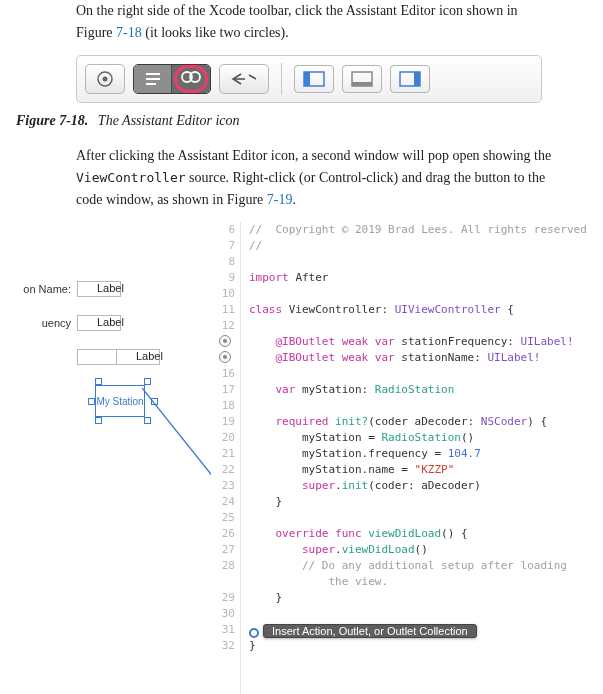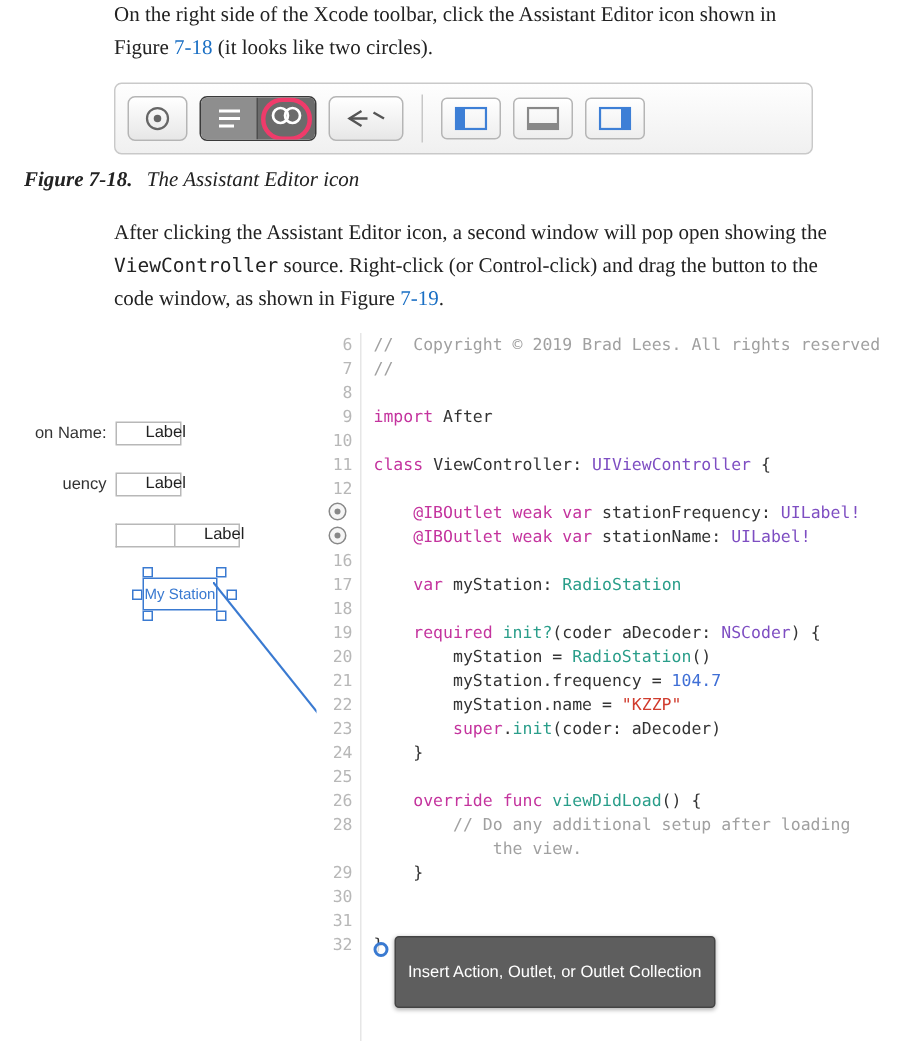--- a/index.html
+++ b/index.html
@@ -25,41 +25,41 @@
 
     .editor-screenshot { position: relative; margin: 12px 0 0 0; width: 571px; height: 480px; border-left: none; overflow: hidden; font-family: Menlo, monospace; }
     .ib-left { position: absolute; left: 0; top: 56px; width: 180px; }
     .ib-field-row { display:flex; align-items:center; height:22px; margin-bottom: 12px; font-family: 'Helvetica Neue', Arial, sans-serif; font-size: 11px; }
     .ib-label { width: 55px; text-align: right; margin-right: 6px; color: #333; }
     .ib-val { border: 1px solid #b8b8b8; height: 16px; padding: 0 19px; font-size: 11px; background:#fff; }
     .ib-val.w1 { width: 44px; }
     .ib-val.w0 { width: 44px; }
     .ib-button { position:absolute; left: 72px; top: 156px; display:flex; align-items:center; }
     .handle { width:7px;height:7px;border:1px solid #3a7ad1;background:#fff; }
-    .ib-btn-inner { width: 50px; height: 22px; border:1px solid #3a7ad1; background:#fff; text-align:center; font-size:10px; color:#3a7ad1; display:flex;align-items:center;justify-content:center; font-family: 'Helvetica Neue', Arial, sans-serif; }
+    .ib-btn-inner { width: 50px; height: 32px; border:1px solid #3a7ad1; background:#fff; text-align:center; font-size:10px; color:#3a7ad1; display:flex;align-items:center;justify-content:center; font-family: 'Helvetica Neue', Arial, sans-serif; }
     .drag-line { position:absolute; left: 126px; top: 166px; width: 218px; height: 258px; pointer-events:none; }
 
     .code-area { position: absolute; left: 195px; top: 0; width: 376px; height: 480px; background:#fff; }
     .gutter { position:absolute; left: 0; top:0; width: 30px; height: 480px; border-right: 1px solid #e6e6e6; }
     .code-line { position: relative; padding-left: 38px; font-size: 11px; line-height: 16px; height:16px; white-space: pre; color:#333; }
     .code-line.hl { background: #eef4fb; }
     .ln { position:absolute; left: 0; width: 24px; text-align: right; color: #b8b8b8; font-size: 11px; }
     .conn { position:absolute; left: 8px; width: 12px; height:12px; border:1px solid #888; border-radius:50%; background:#f6f6f6; top:1px; display:flex;align-items:center;justify-content:center; }
     .conn::after { content:""; width:4px;height:4px;border-radius:50%;background:#888; }
     .cursor-dot { position:absolute; width:10px;height:10px;border:2px solid #3a7ad1;border-radius:50%;background:rgba(255,255,255,0.8); }
 
     .kw { color: #c4349e; }
     .typ { color: #7e4ec2; }
     .str { color: #d13c2e; }
     .num { color: #3f6fd6; }
     .cmt { color: #a0a0a0; }
     .fnc { color: #2a9e8a; }
     .plain { color: #333; }
 
-    .tooltip { position:absolute; background:#5e5e5e; color:#fff; font-family:'Helvetica Neue',Arial,sans-serif; font-size: 11px; padding: 17px 8px; border-radius: 3px; border:1px solid #444; box-shadow: 0 1px 3px rgba(0,0,0,.3); white-space: nowrap; }
+    .tooltip { position:absolute; background:#5e5e5e; color:#fff; font-family:'Helvetica Neue',Arial,sans-serif; font-size: 11px; padding: 0 8px; border-radius: 3px; border:1px solid #444; box-shadow: 0 1px 3px rgba(0,0,0,.3); white-space: nowrap; }
   </style>
 </head>
 <body>
 
 <p class="para para-first">
   <span>On the right side of the Xcode toolbar, click the Assistant Editor icon shown in Figure </span><span class="figref">7-18</span><span> (it looks like two circles).</span>
 </p>
 
 <div class="toolbar-img">
   <div class="toolbar">
@@ -182,20 +182,21 @@
     <div class="code-line"><span class="ln">17</span>    <span class="kw">var</span> <span class="plain">myStation:</span> <span class="fnc">RadioStation</span></div>
     <div class="code-line"><span class="ln">18</span></div>
     <div class="code-line"><span class="ln">19</span>    <span class="kw">required</span> <span class="fnc">init?</span><span class="plain">(coder aDecoder:</span> <span class="typ">NSCoder</span><span class="plain">) {</span></div>
     <div class="code-line"><span class="ln">20</span>        <span class="plain">myStation = </span><span class="fnc">RadioStation</span><span class="plain">()</span></div>
     <div class="code-line"><span class="ln">21</span>        <span class="plain">myStation.frequency = </span><span class="num">104.7</span></div>
     <div class="code-line"><span class="ln">22</span>        <span class="plain">myStation.name = </span><span class="str">"KZZP"</span></div>
     <div class="code-line"><span class="ln">23</span>        <span class="kw">super</span><span class="plain">.</span><span class="fnc">init</span><span class="plain">(coder: aDecoder)</span></div>
     <div class="code-line"><span class="ln">24</span>    <span class="plain">}</span></div>
     <div class="code-line"><span class="ln">25</span></div>
     <div class="code-line"><span class="ln">26</span>    <span class="kw">override func</span> <span class="fnc">viewDidLoad</span><span class="plain">() {</span></div>
+    <div class="code-line"><span class="ln">27</span>        <span class="kw">super</span><span class="plain">.</span><span class="fnc">viewDidLoad</span><span class="plain">()</span></div>
     <div class="code-line"><span class="ln">28</span>        <span class="cmt">// Do any additional setup after loading</span></div>
     <div class="code-line"><span class="ln"></span>            <span class="cmt">the view.</span></div>
     <div class="code-line"><span class="ln">29</span>    <span class="plain">}</span></div>
     <div class="code-line"><span class="ln">30</span></div>
     <div class="code-line"><span class="ln">31</span></div>
     <div class="code-line"><span class="ln">32</span><span class="plain">}</span></div>
 
     <div class="cursor-dot" style="left:38px; top:406px;"></div>
     <div class="tooltip" style="left:52px; top:402px;">Insert Action, Outlet, or Outlet Collection</div>
   </div>

